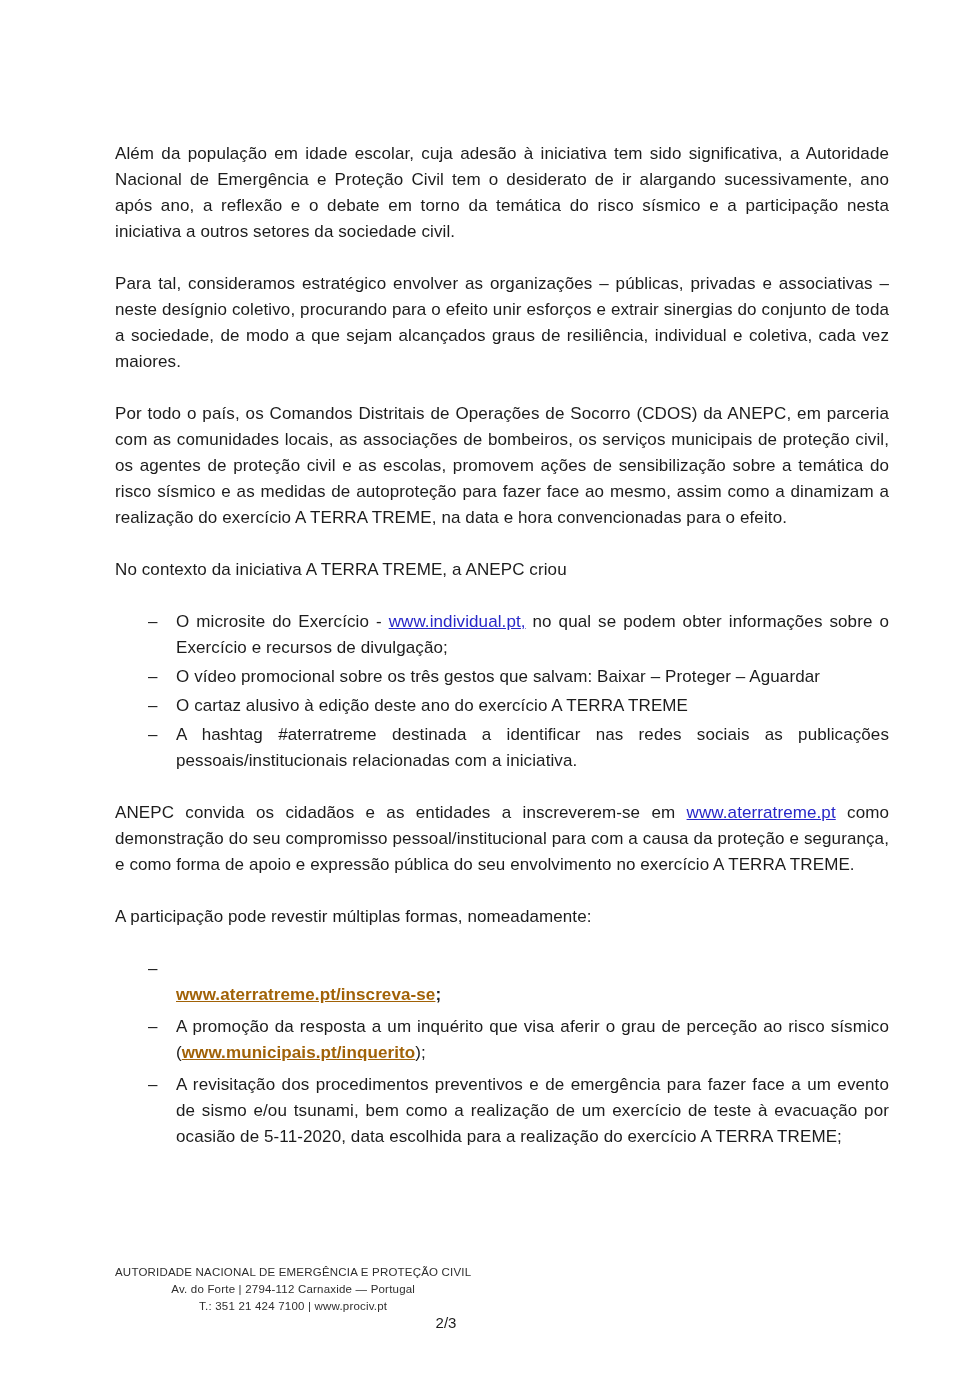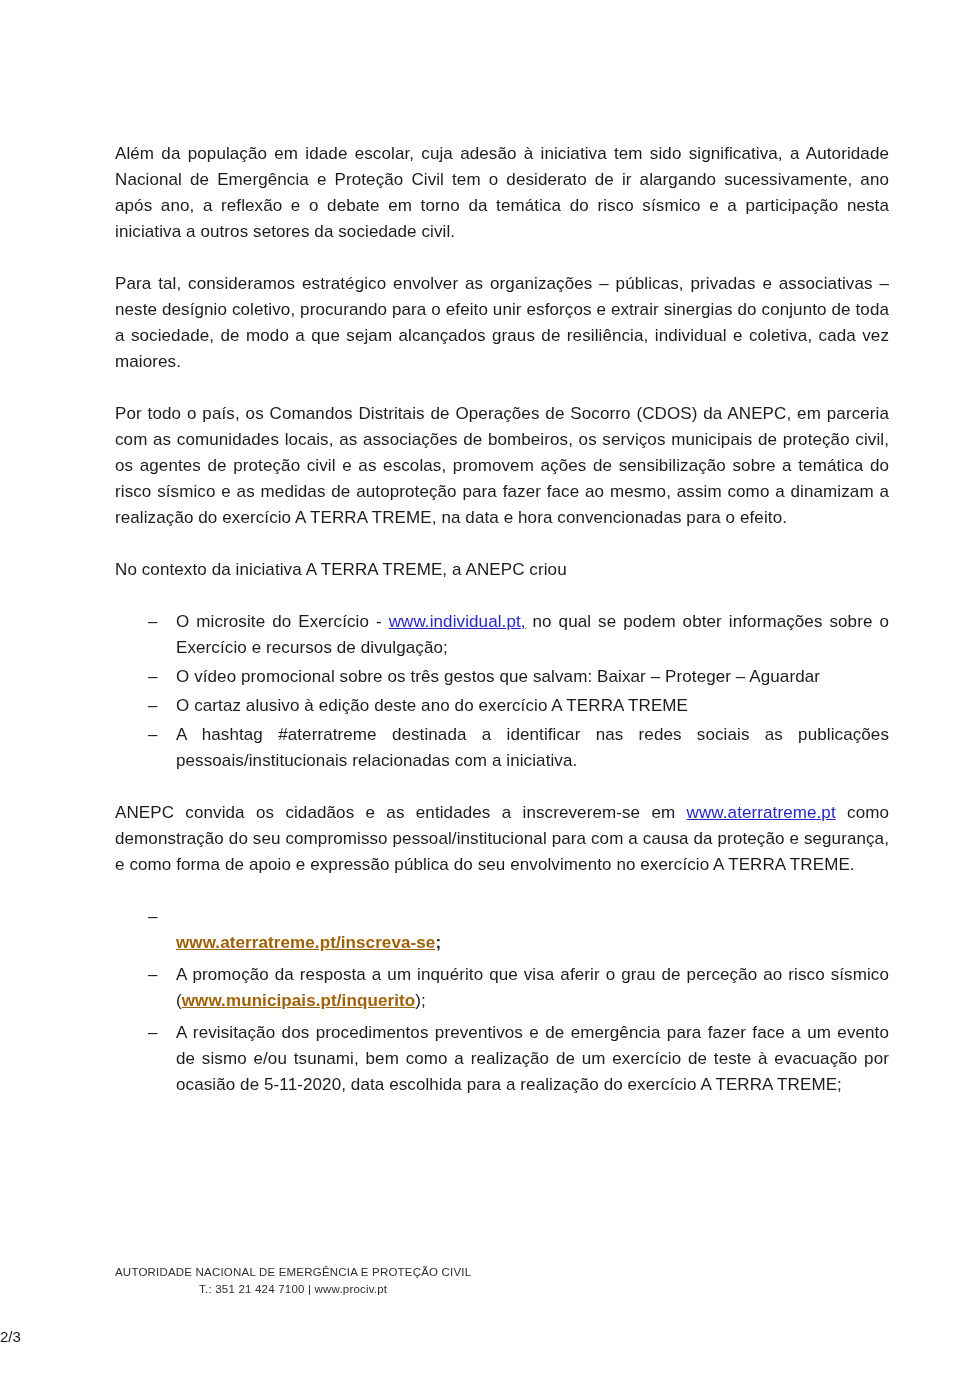--- a/index.html
+++ b/index.html
@@ -69,24 +69,23 @@
     line-height: 17px;
     color: #2e2e2e;
     text-align: center;
     letter-spacing: 0.2px;
   }
   .page-num {
     position: absolute;
     top: 1314px;
     left: 0;
     width: 100%;
-    text-align: left;
+    text-align: center;
     font-size: 15px;
     color: #1c1c1c;
-    margin-top: 14px;
   }
 </style>
 </head>
 <body>
 
 <div class="page">
 
   <div class="content">
 
     <p>
@@ -126,20 +125,23 @@
         <span class="dash">–</span>
         <span>A hashtag #aterratreme destinada a identificar nas redes sociais as publicações pessoais/institucionais relacionadas com a iniciativa.</span>
       </div>
 
     </div>
 
     <p>
       <span>ANEPC convida os cidadãos e as entidades a inscreverem-se em </span><a class="lnk">www.aterratreme.pt</a><span> como demonstração do seu compromisso pessoal/institucional para com a causa da proteção e segurança, e como forma de apoio e expressão pública do seu envolvimento no exercício A TERRA TREME.</span>
     </p>
 
+    <p>
+      <span>A participação pode revestir múltiplas formas, nomeadamente:</span>
+    </p>
 
     <div class="blist blist2">
 
       <div class="li">
         <span class="dash">–</span>
         <br>
         <a class="lnk-bold">www.aterratreme.pt/inscreva-se</a><span class="semi-bold">;</span>
       </div>
 
       <div class="li">
@@ -151,18 +153,19 @@
         <span class="dash">–</span>
         <span>A revisitação dos procedimentos preventivos e de emergência para fazer face a um evento de sismo e/ou tsunami, bem como a realização de um exercício de teste à evacuação por ocasião de 5-11-2020, data escolhida para a realização do exercício A TERRA TREME;</span>
       </div>
 
     </div>
 
   </div>
 
   <div class="footer">
     <div>AUTORIDADE NACIONAL DE EMERGÊNCIA E PROTEÇÃO CIVIL</div>
+    <div>Av. do Forte | 2794-112 Carnaxide — Portugal</div>
     <div>T.: 351 21 424 7100 | www.prociv.pt</div>
   </div>
 
   <div class="page-num">2/3</div>
 
 </div>
 
 </body></html>

